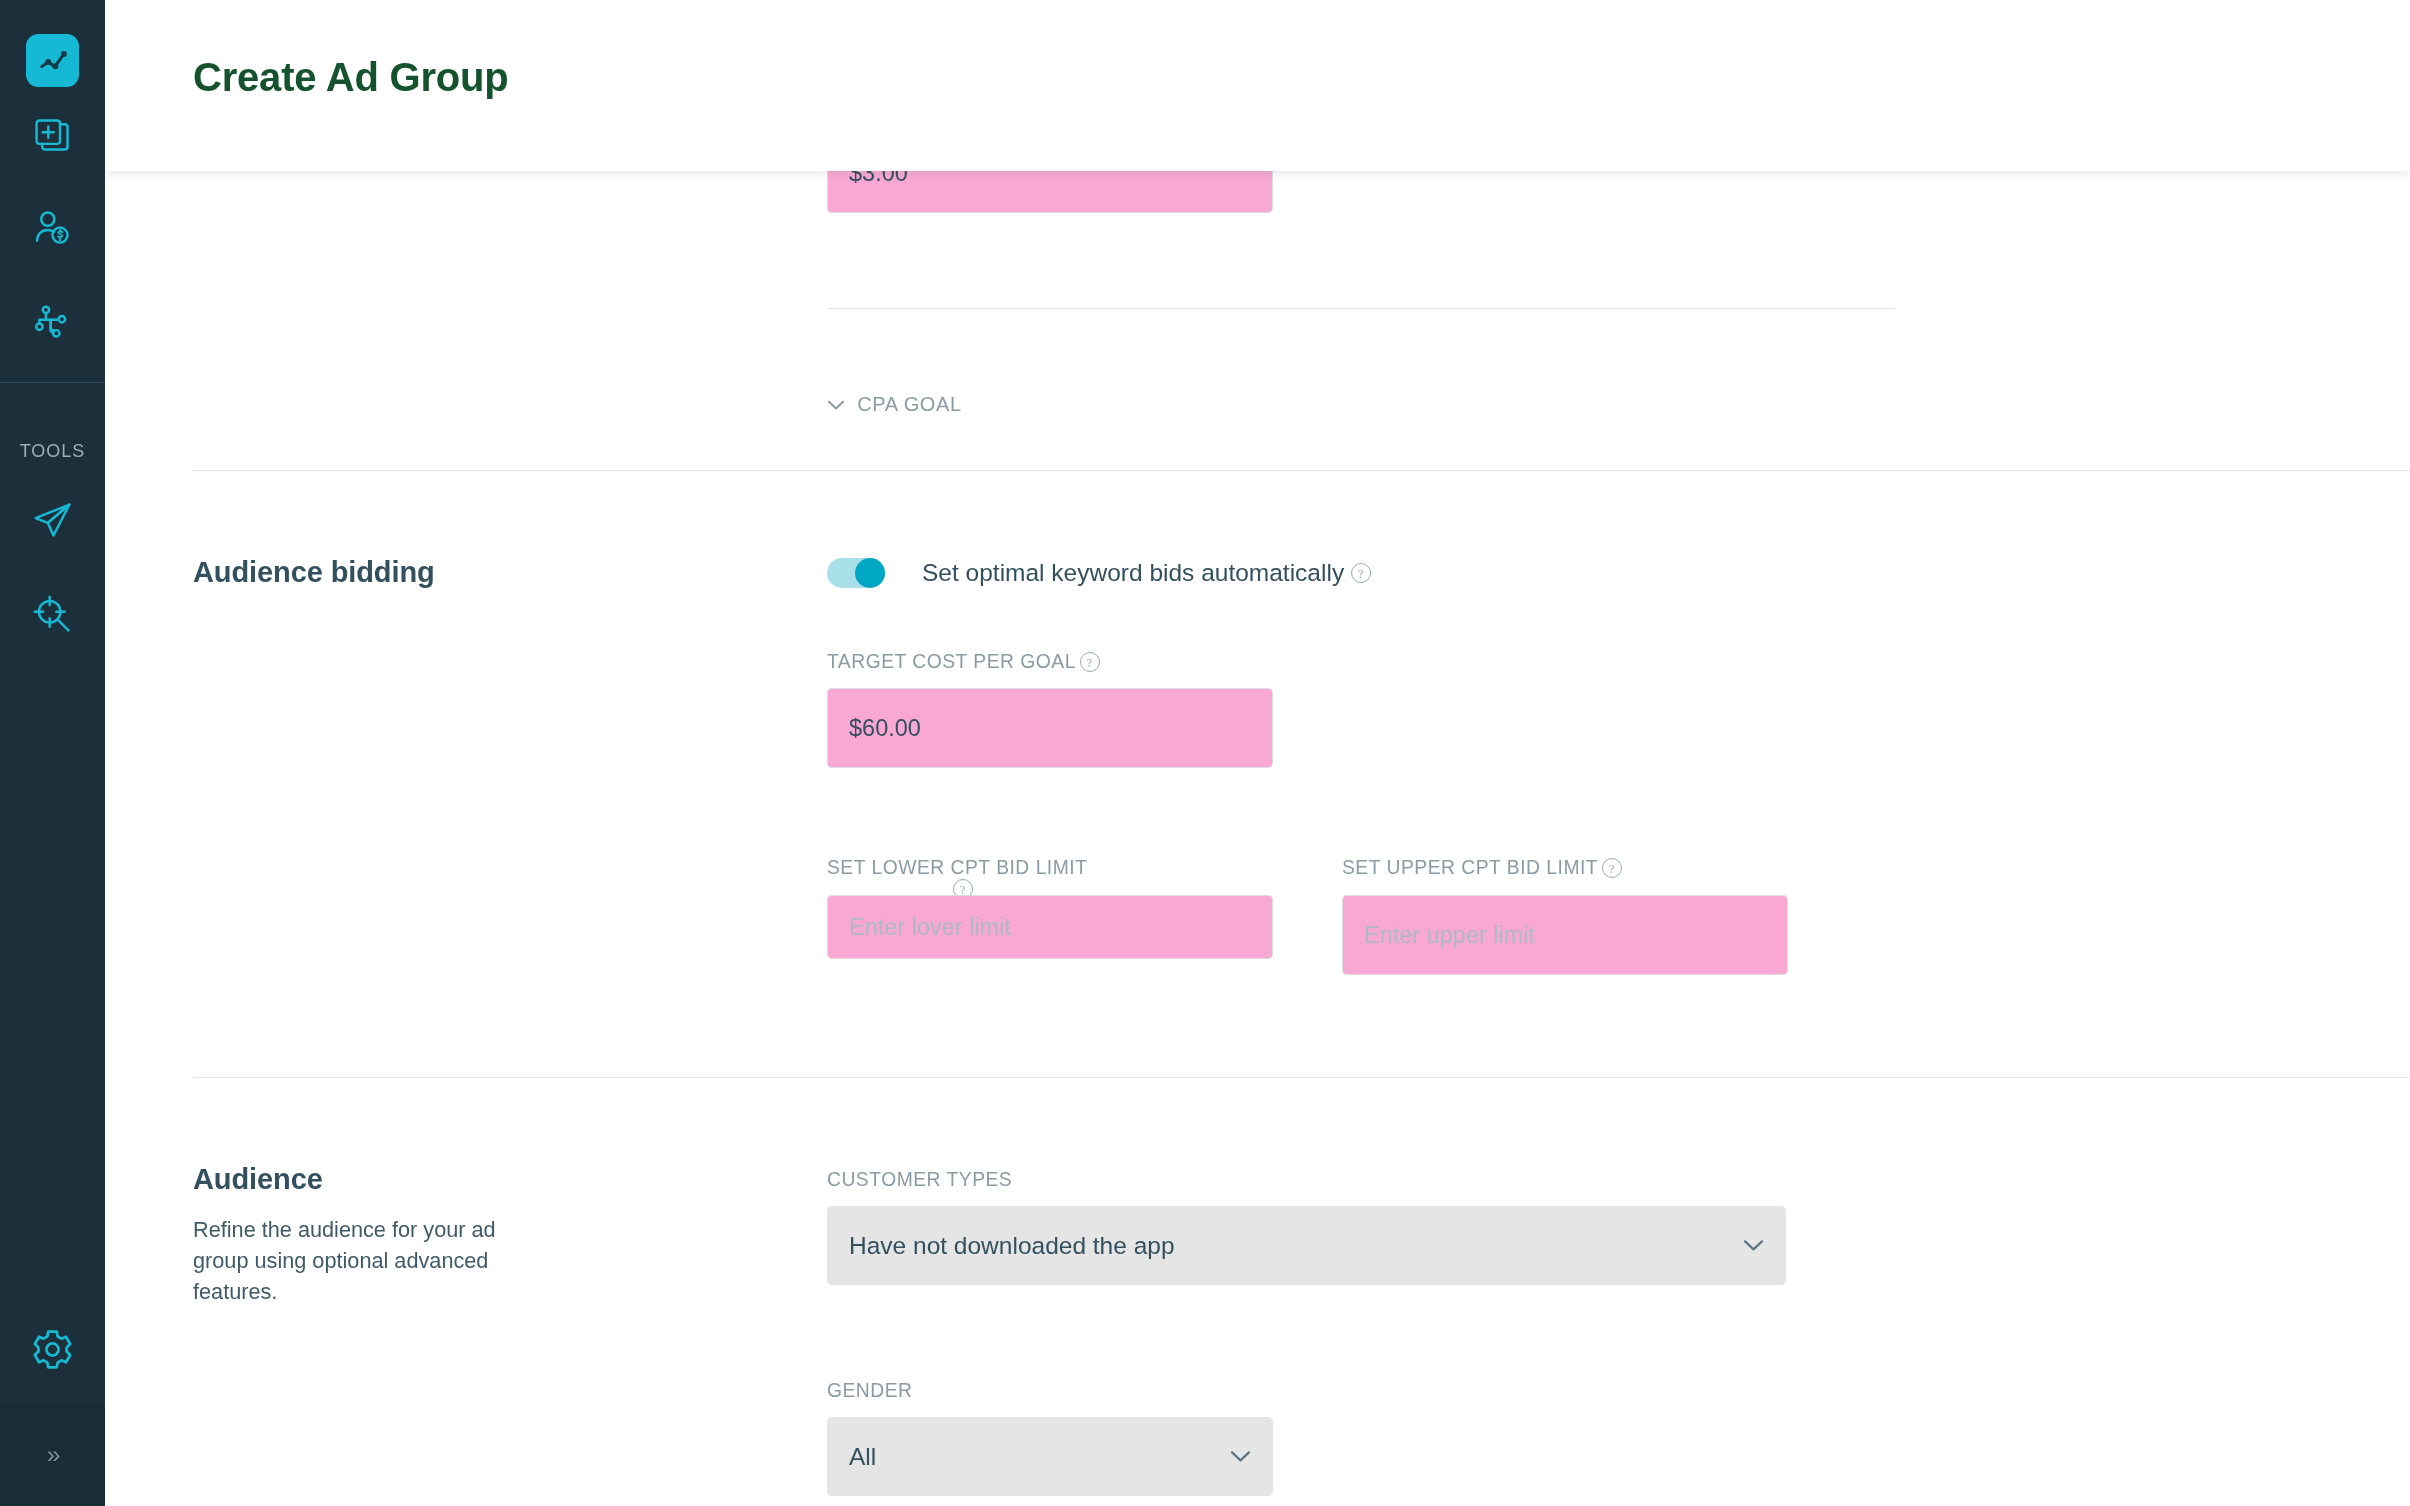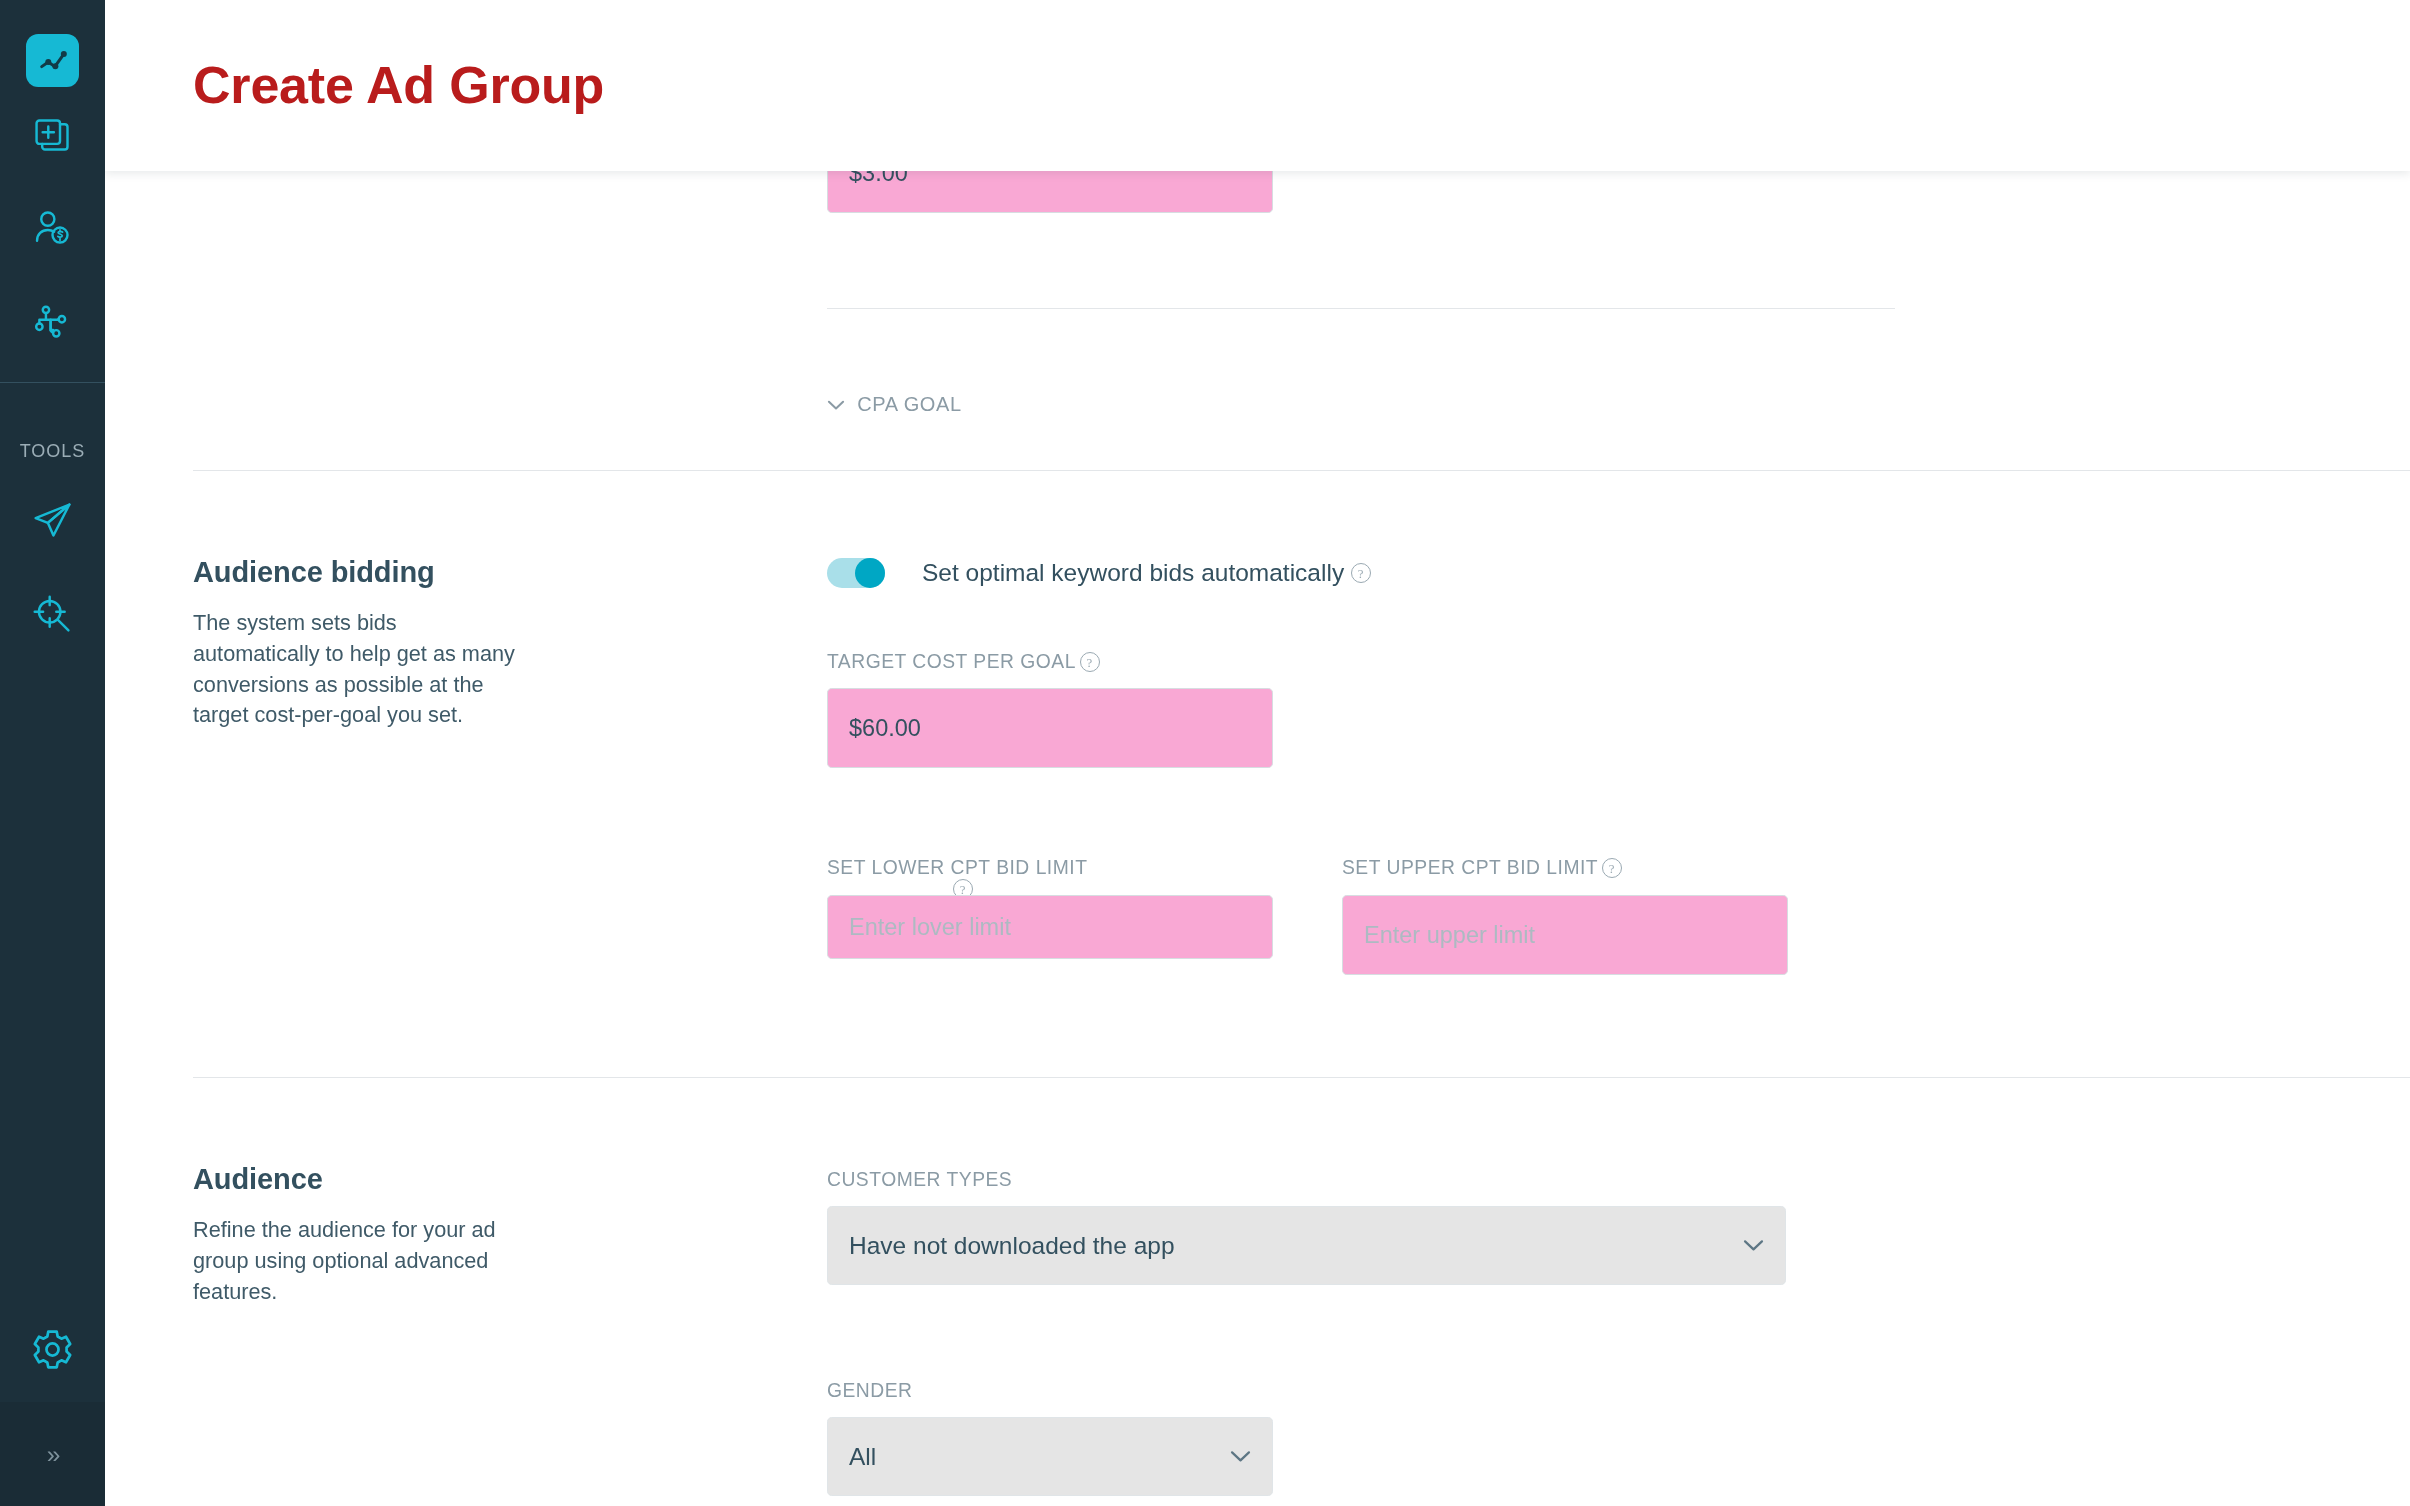--- a/index.html
+++ b/index.html
@@ -68,23 +68,23 @@
   #header {
     position: absolute; left: 105px; top: 0;
     width: 2305px; height: 171px;
     background: #ffffff;
     z-index: 20;
     box-shadow: 0 2.8px 8.5px rgba(40,55,70,0.10);
   }
   #page-title {
     position: absolute;
     left: 88px; top: 55px;
-    font-size: 52px;
+    font-size: 40px;
     font-weight: bold;
-    color: #b91c1c;
+    color: #14532d;
     letter-spacing: -0.2px;
   }
 
   
   #main {
     position: absolute; left: 105px; top: 171px;
     width: 2305px; height: 1335px;
     background: #ffffff;
     overflow: hidden;
   }
@@ -288,21 +288,20 @@
           <path d="M2 3 L9.5 10 L17 3"></path>
         </svg>
     </span>
     <span>CPA GOAL</span>
   </div>
 
   <div class="divider" style="left:88px; top:299px; width:2218px;"></div>
 
   <div style="position:absolute; left:88px; top:385px; width:377px;">
     <div class="sec-title">Audience bidding</div>
-    <div class="sec-desc">The system sets bids automatically to help get as many conversions as possible at the target cost-per-goal you set.</div>
   </div>
 
   <div class="toggle-row" style="position:absolute; left:722px; top:387px;">
     <div class="toggle">
       <div class="knob"></div>
     </div>
     <div class="toggle-label">
       <span>Set optimal keyword bids automatically</span>
       <span class="help help-icon">?</span>
     </div>

